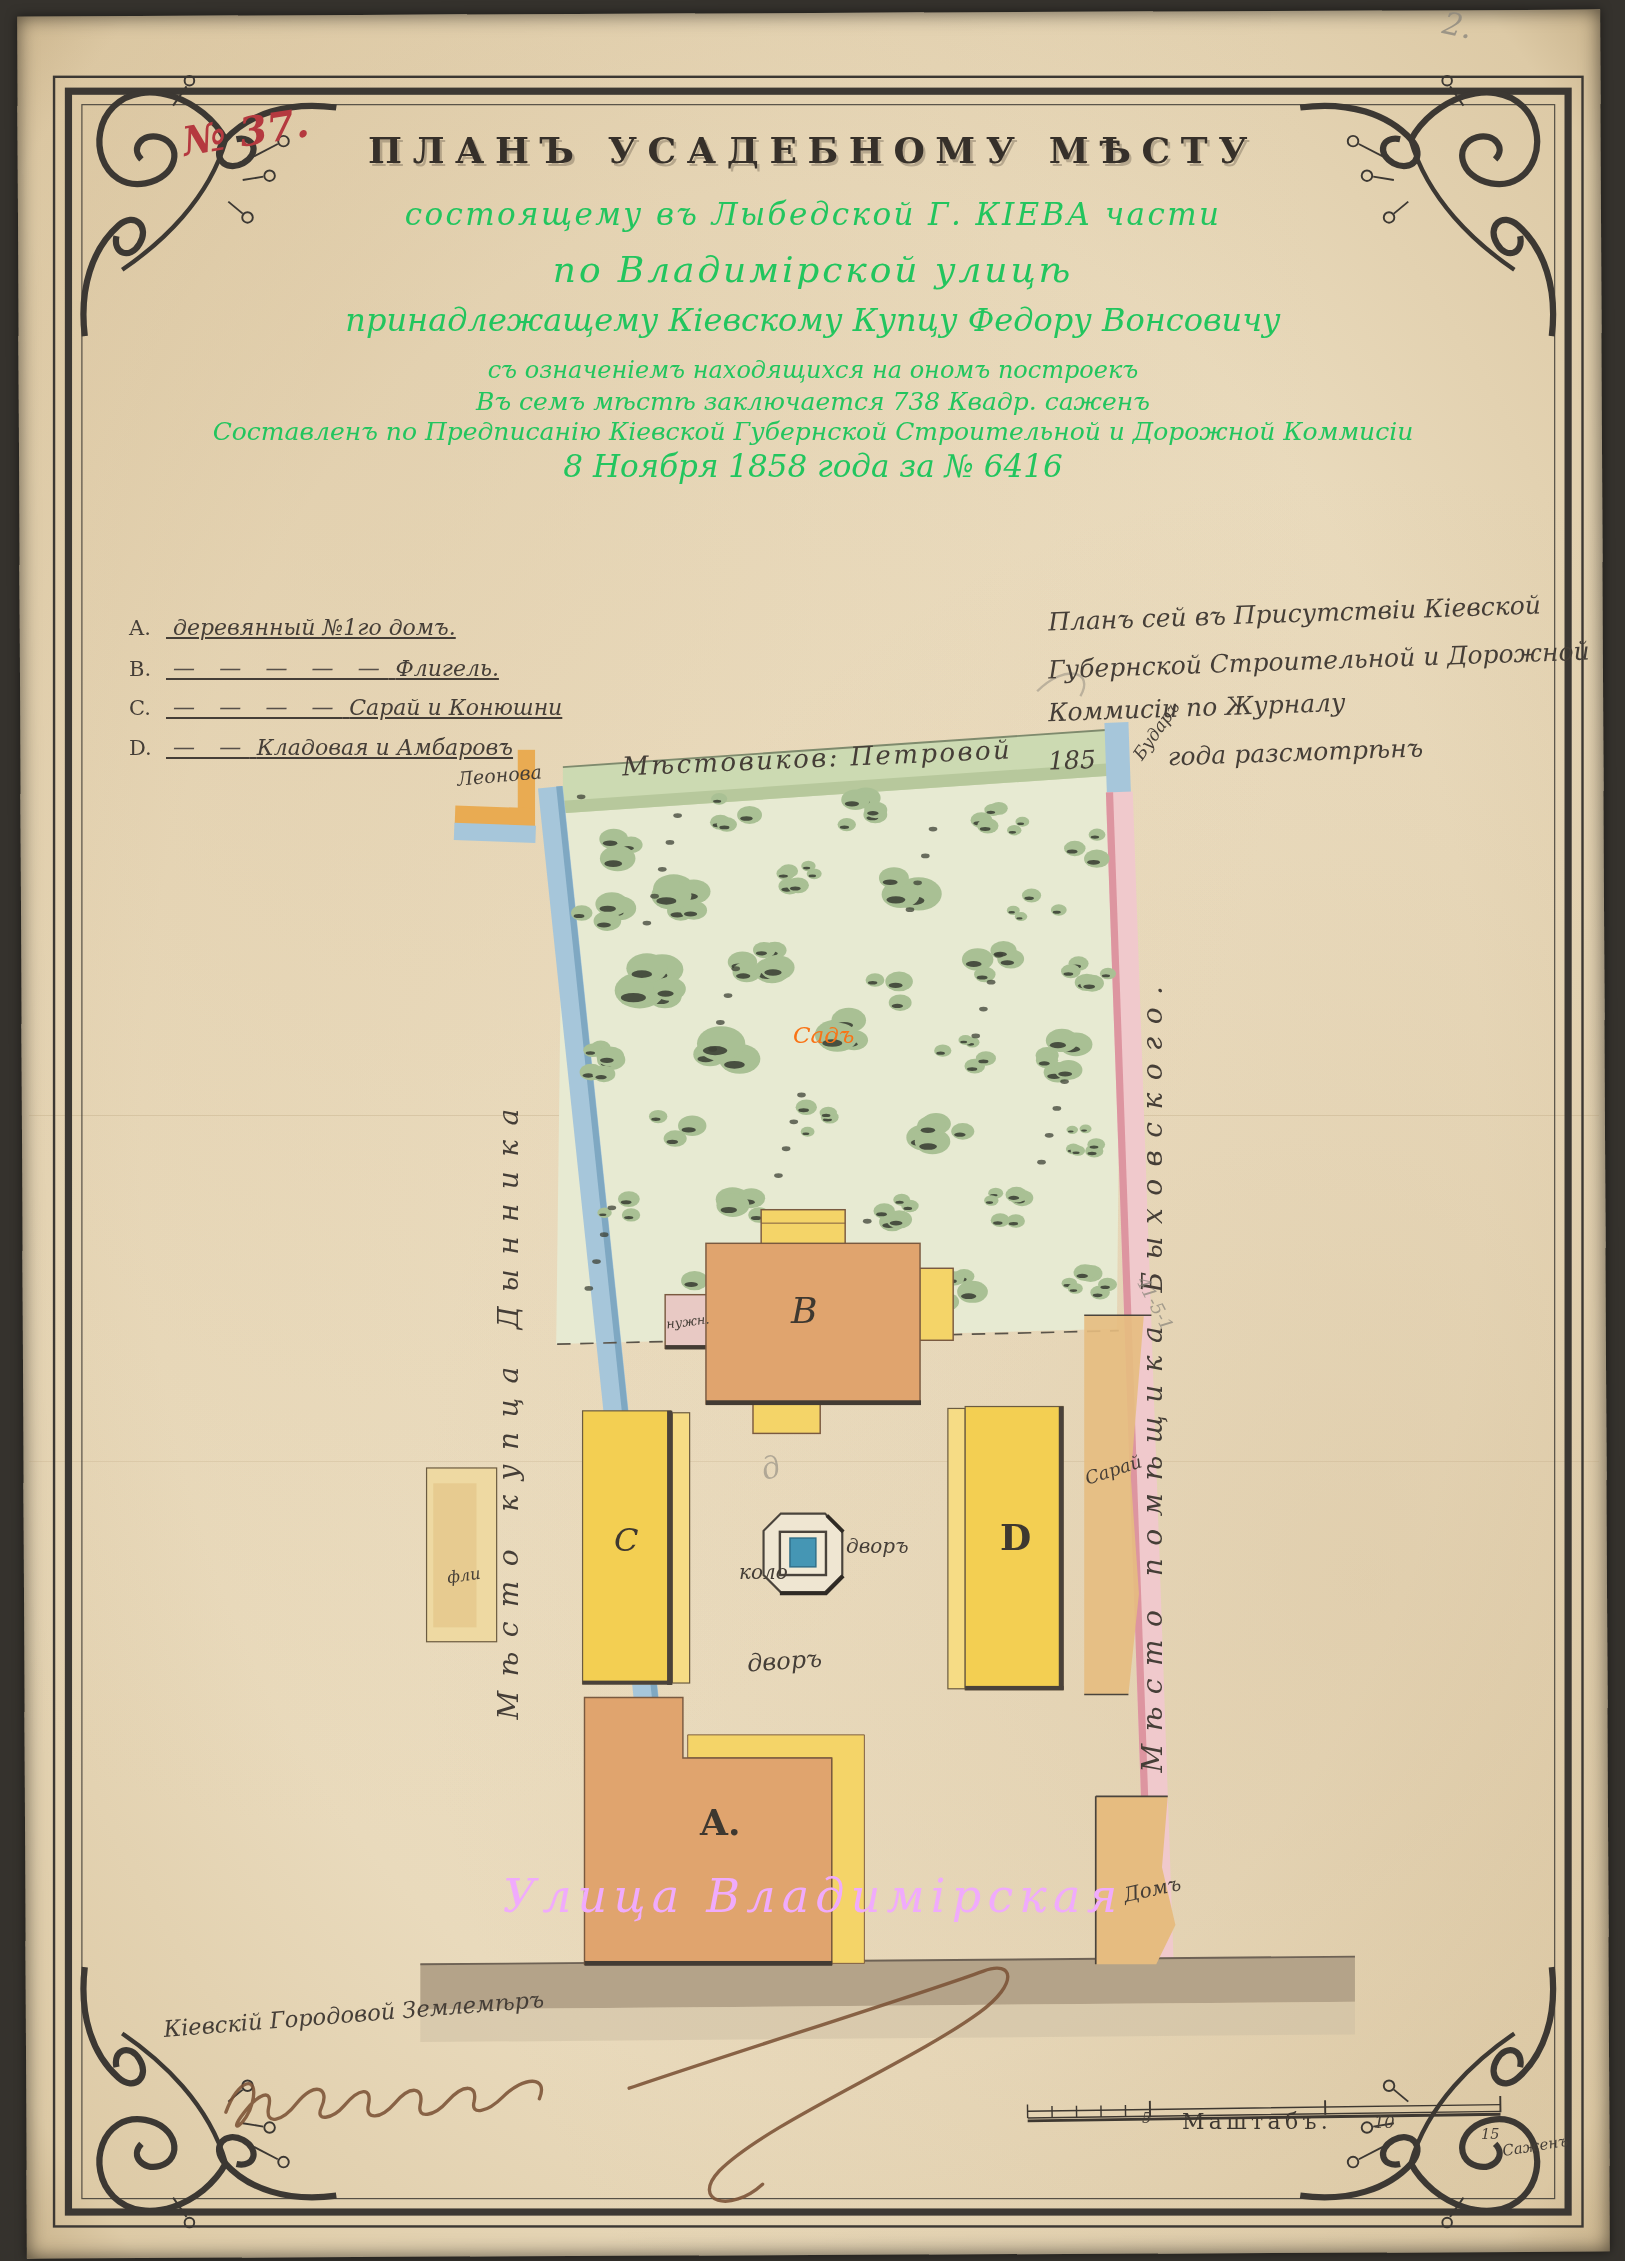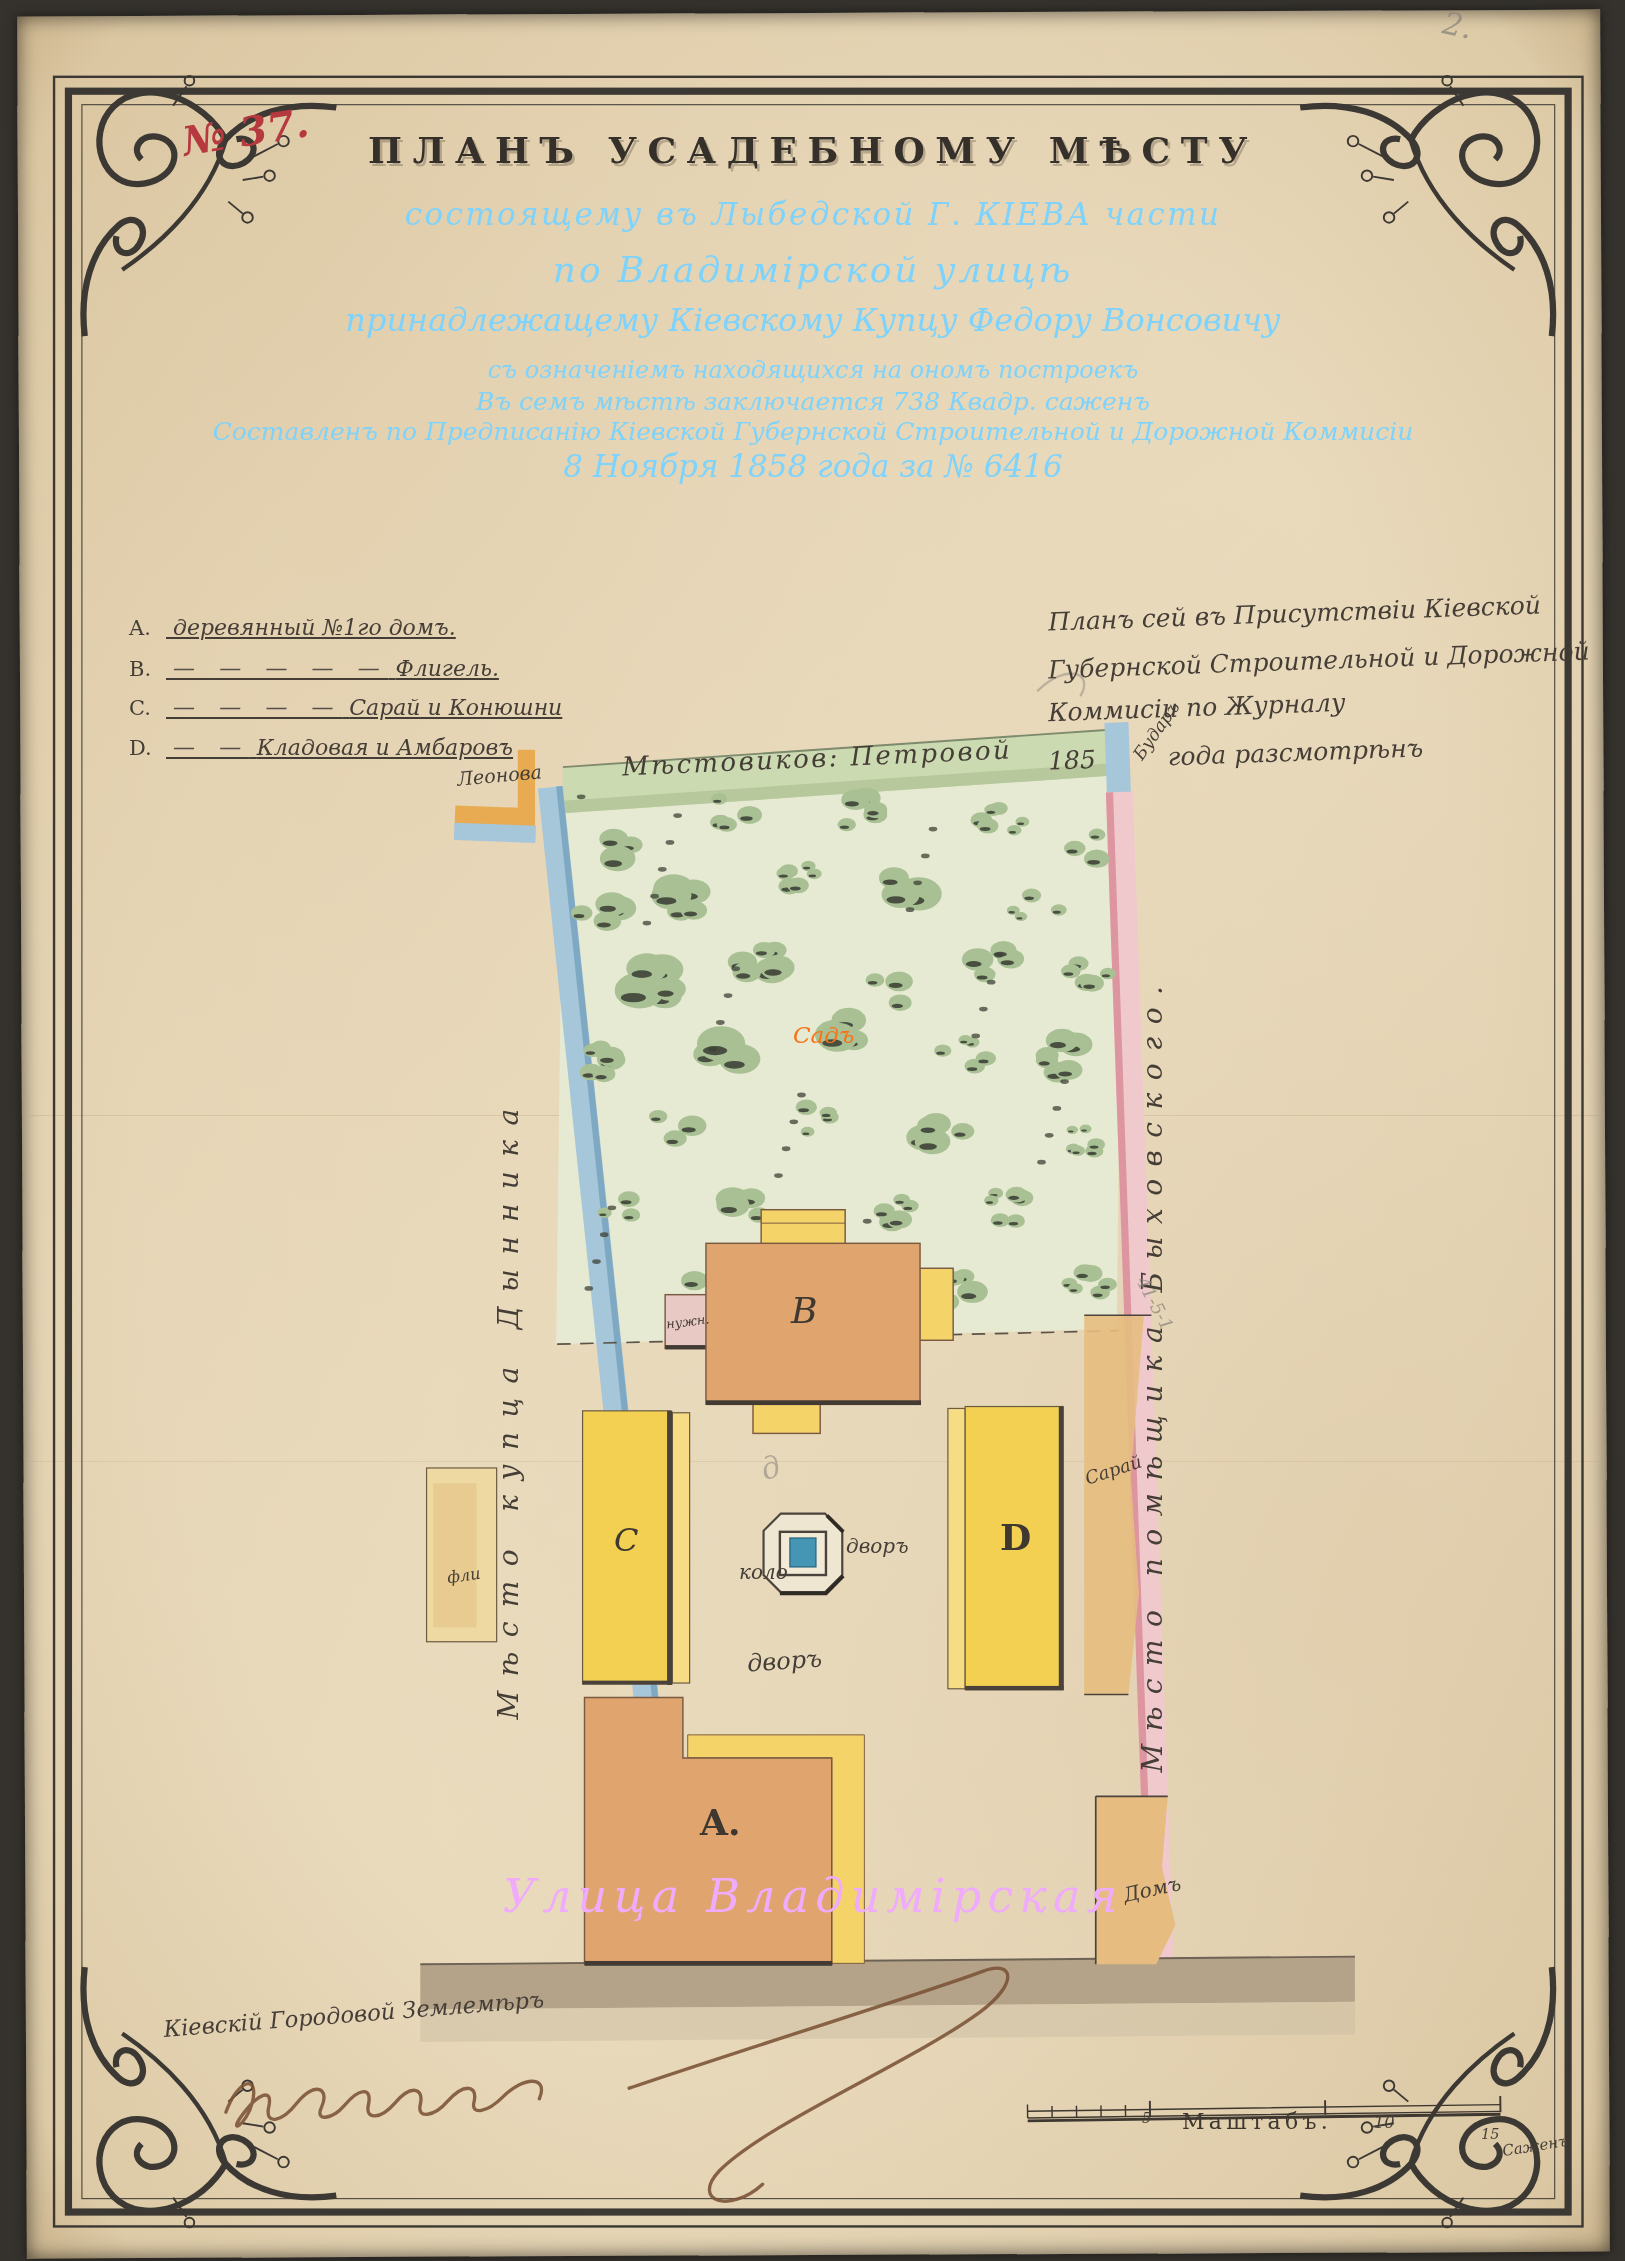--- a/index.html
+++ b/index.html
@@ -18,21 +18,21 @@
   .script{font-style:italic;}
   .center{left:50%;transform:translateX(-50%);}
   .red{color:#b5393f;}
   .pencil{color:#8d887e;}
 
   #doc-number{left:182px;top:108px;font-size:40px;transform:rotate(-9deg);font-weight:bold;}
   #page-pencil{left:1443px;top:6.7px;font-size:31px;transform:rotate(12deg);opacity:.8;}
 
   #title{top:129px;font-size:36px;font-weight:bold;letter-spacing:10.6px;color:#36302a;
          text-shadow:2.4px 2.9px 0 rgba(60,52,40,.28);}
-  .st{color:#7dd3fc;}
+  .st{color:#22c55e;}
   #st0{top:196px;font-size:31px;letter-spacing:2.4px;}
   #st1{top:249px;font-size:36px;letter-spacing:2.9px;}
   #st2{top:301px;font-size:32px;}
   #st3{top:356px;font-size:24px;}
   #st4{top:387px;font-size:25px;}
   #st5{top:417px;font-size:25px;}
   #st6{top:448px;font-size:31px;}
 
   #legend-head{left:167px;top:556px;font-size:31px;border-bottom:3.8px double #46403a;padding:0 12.5px 4.8px 1.9px;}
   .lrow{left:129px;font-size:22px;text-decoration:underline;}

